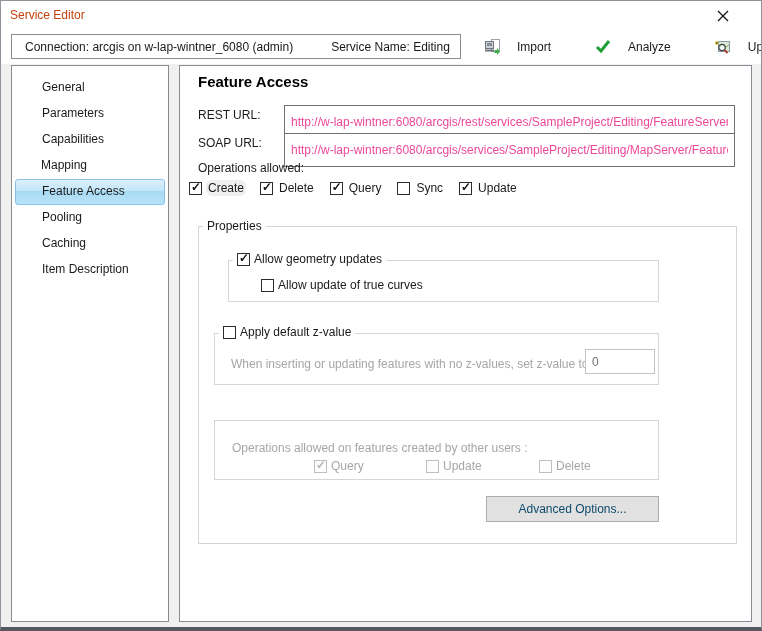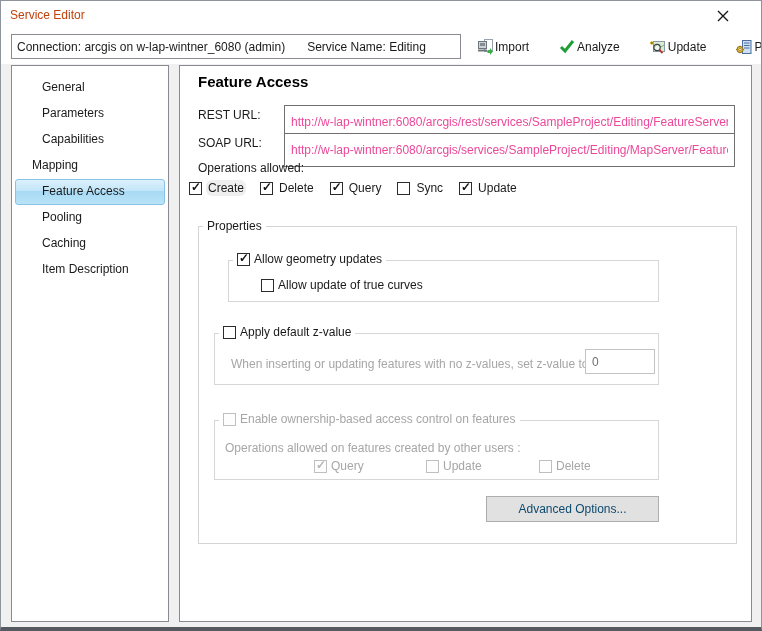--- a/index.html
+++ b/index.html
@@ -8,30 +8,30 @@
   .window { position:relative; width:762px; height:631px; background:#f0f0f0;
             border:1px solid #8f949c; border-bottom:4px solid #565a60; overflow:hidden; }
   .top-area { position:absolute; left:0; top:0; right:0; height:63px; background:#ffffff; }
   .title { position:absolute; left:9px; top:7px; font-size:12px; color:#c2410c; }
   .close-btn { position:absolute; left:710px; top:3px; width:24px; height:24px;
                display:flex; align-items:center; justify-content:center; cursor:default; }
   .close-btn svg { display:block; }
 
   .conn-box { position:absolute; left:10px; top:33px; width:450px; height:25px;
               background:#fff; border:1px solid #8a8b92; display:flex; align-items:center;
-              padding-left:5px; gap:22px; white-space:nowrap; overflow:hidden; }
+              padding-left:13px; gap:38px; white-space:nowrap; overflow:hidden; }
 
   .tools { position:absolute; left:461px; top:33px; height:25px; display:flex; align-items:center; }
-  .tool { display:flex; align-items:center; gap:2px; padding:0 15px; height:25px; cursor:default; }
+  .tool { display:flex; align-items:center; gap:17px; padding:0 22px; height:25px; cursor:default; }
   .tool svg { display:block; }
 
   .sidebar { position:absolute; left:10px; top:64px; width:158px; height:557px;
              background:#fff; border:1px solid #8a8b92; padding-top:9px; }
   .nav-item { height:26px; line-height:25px; padding-left:30px; cursor:default; }
-  .nav-item.sub { padding-left:20px; }
+  .nav-item.sub { padding-left:29px; }
   .nav-item.selected { margin:0 3px; padding-left:26px; border:1px solid #86c3e6; border-radius:3px;
                        background:linear-gradient(to bottom,#ddf0fc 0%,#c2e6f8 45%,#a7daf5 46%,#b9e3f7 100%);
                        line-height:23px; }
 
   .main { position:absolute; left:178px; top:64px; width:573px; height:557px;
           background:#fff; border:1px solid #8a8b92; }
   .page-title { position:absolute; left:18px; top:7px; font-size:15px; font-weight:bold; color:#000; }
   .fldlab { position:absolute; left:18px; }
   .url-input { position:absolute; left:104px; width:451px; height:22px; border:1px solid #707070;
                background:#fff; font-family:"Liberation Sans",sans-serif; font-size:12px; padding:16px 6px; color:#ec4899; }
@@ -221,29 +221,21 @@
                 <span class="mark"></span>
               </span>
             <span>Apply default z-value</span>
           </span>
         </div>
         <div class="gray" style="position:absolute; left:16px; top:23px;">When inserting or updating features with no z-values, set z-value to:</div>
         <input class="z-input" value="0" style="">
       </div>
 
       <div class="groupbox dis" style="left:15px; top:193px; width:445px; height:60px;">
-        <div class="grouplab">
-          <span class="op">
-            <span class="cb">
-                <span class="mark"></span>
-              </span>
-            <span class="gray">Enable ownership-based access control on features</span>
-          </span>
-        </div>
-        <div class="gray" style="position:absolute; left:10px; top:20px;">Operations allowed on features created by other users :</div>
+        <div class="gray" style="position:absolute; left:17px; top:20px;">Operations allowed on features created by other users :</div>
         <span class="op" style="position:absolute; left:99px; top:38px;">
           <span class="cb">
               <span class="mark">✓</span>
             </span>
           <span class="gray">Query</span>
         </span>
         <span class="op" style="position:absolute; left:211px; top:38px;">
           <span class="cb">
               <span class="mark"></span>
             </span>

